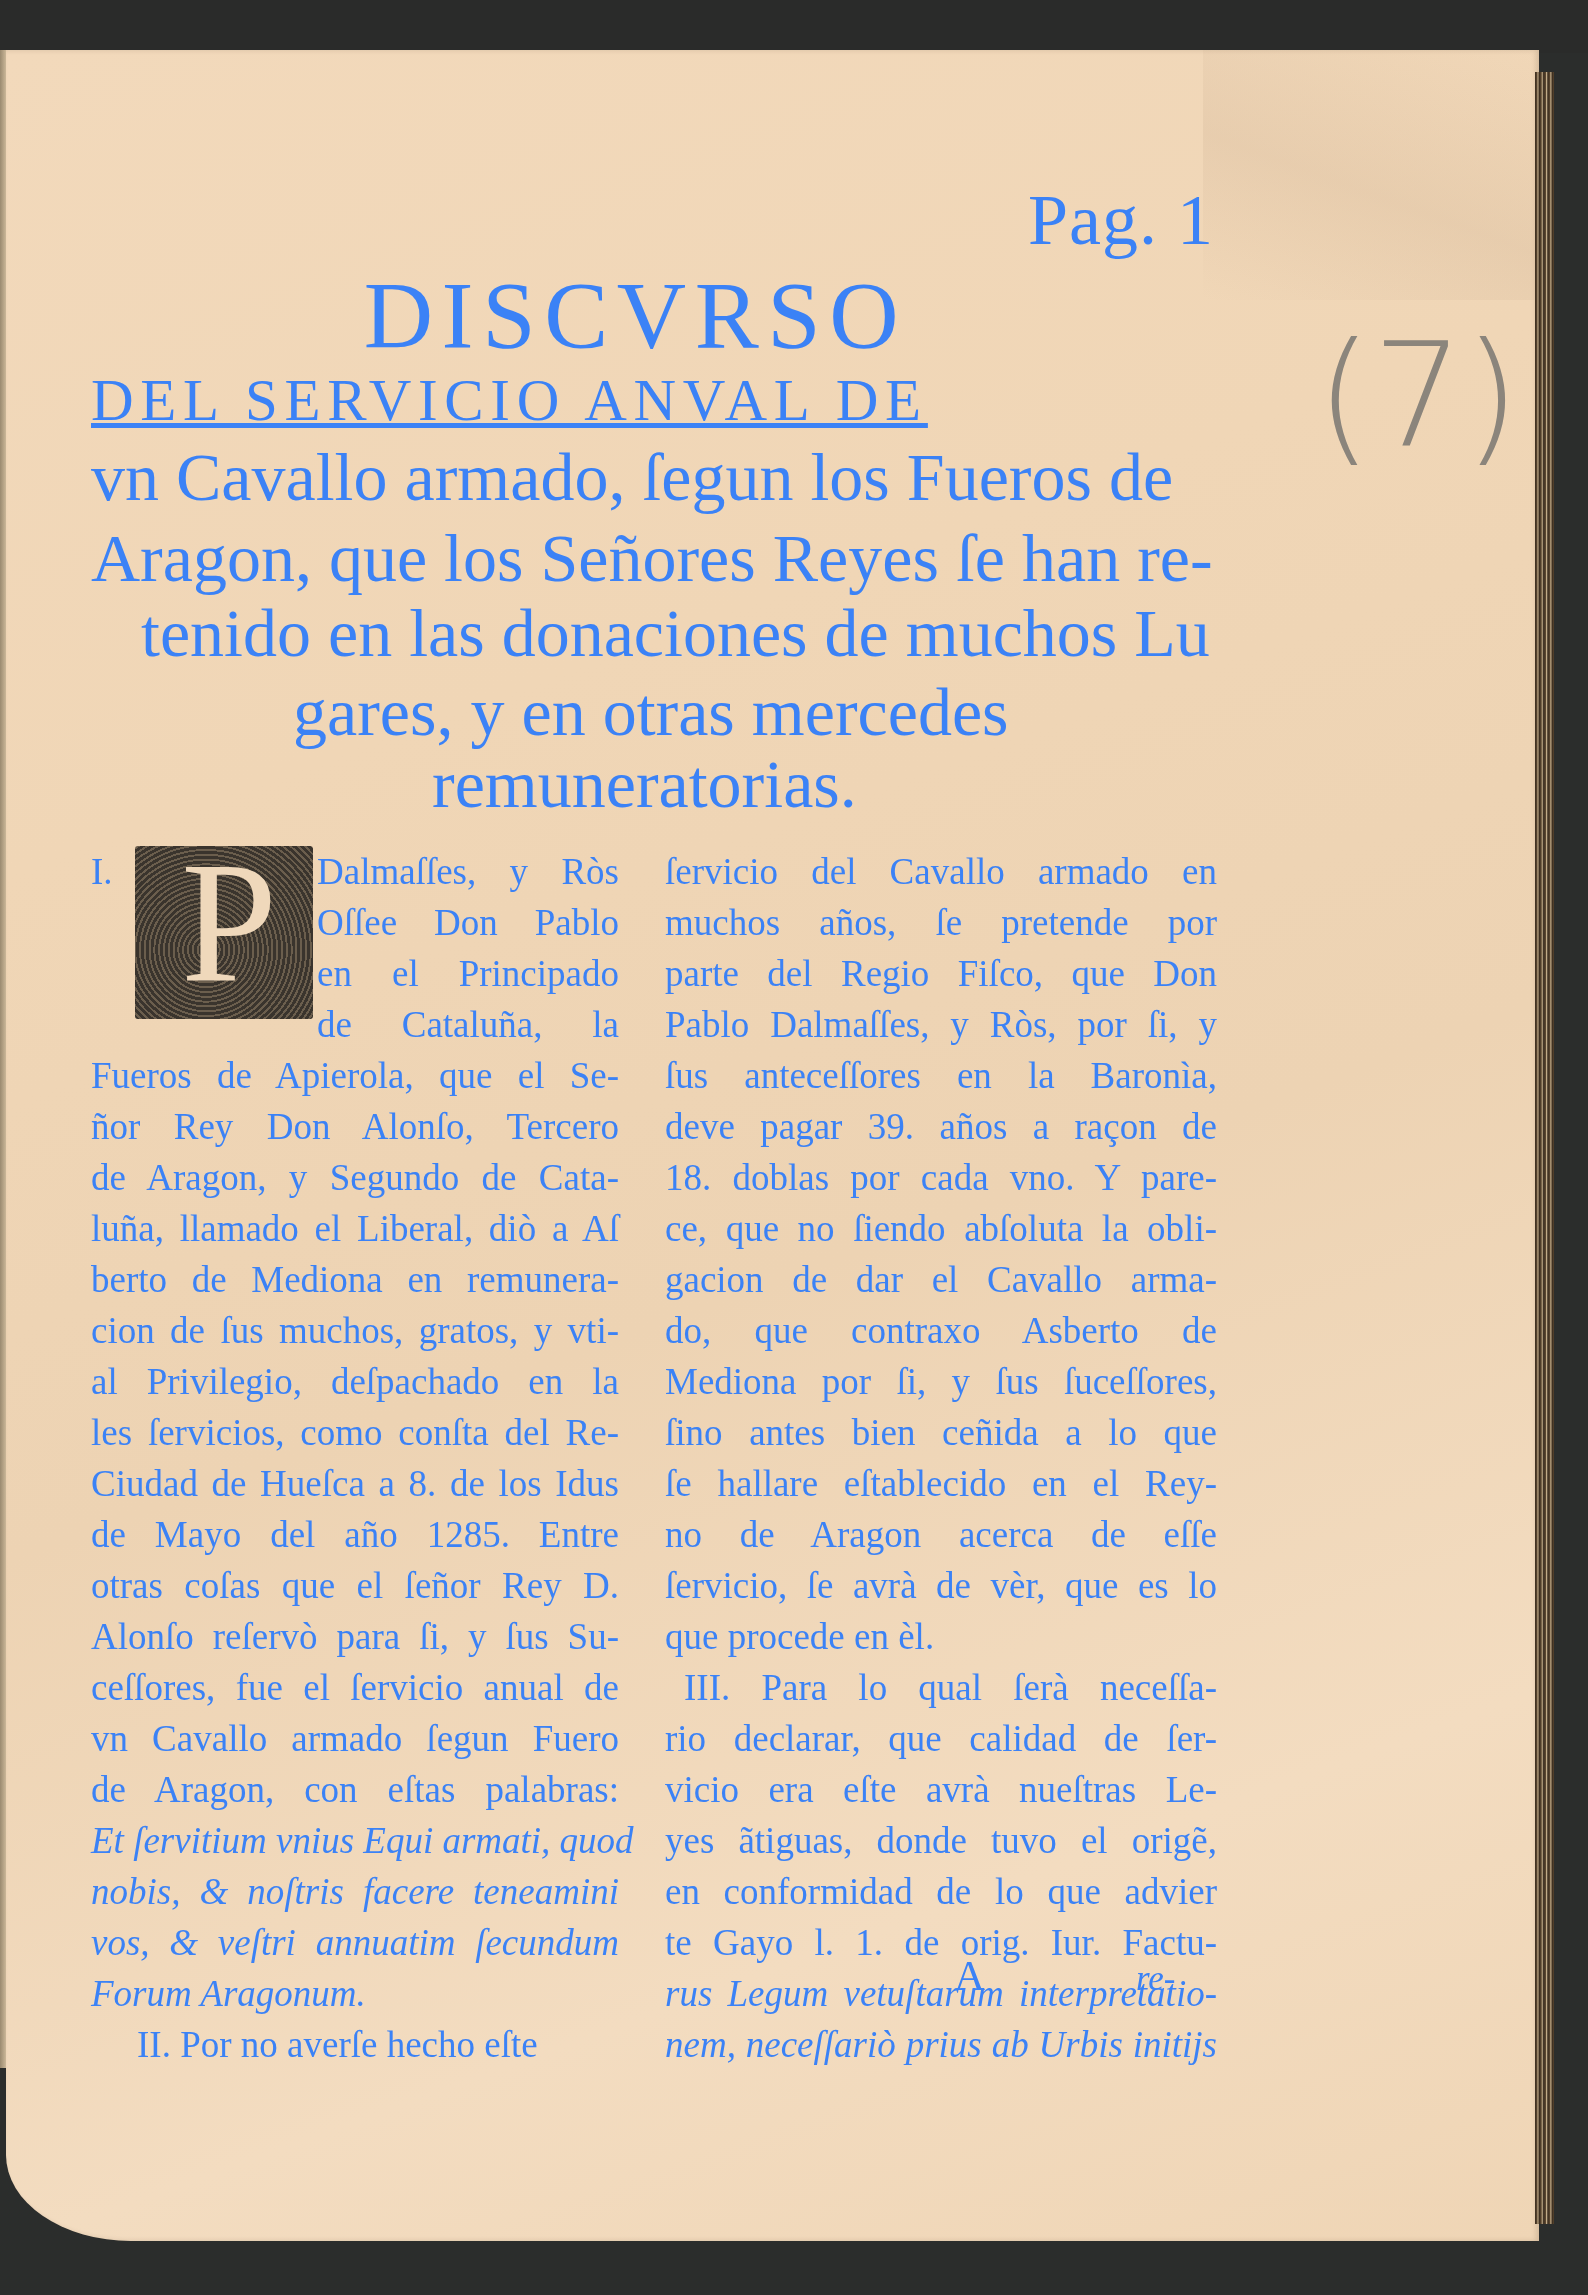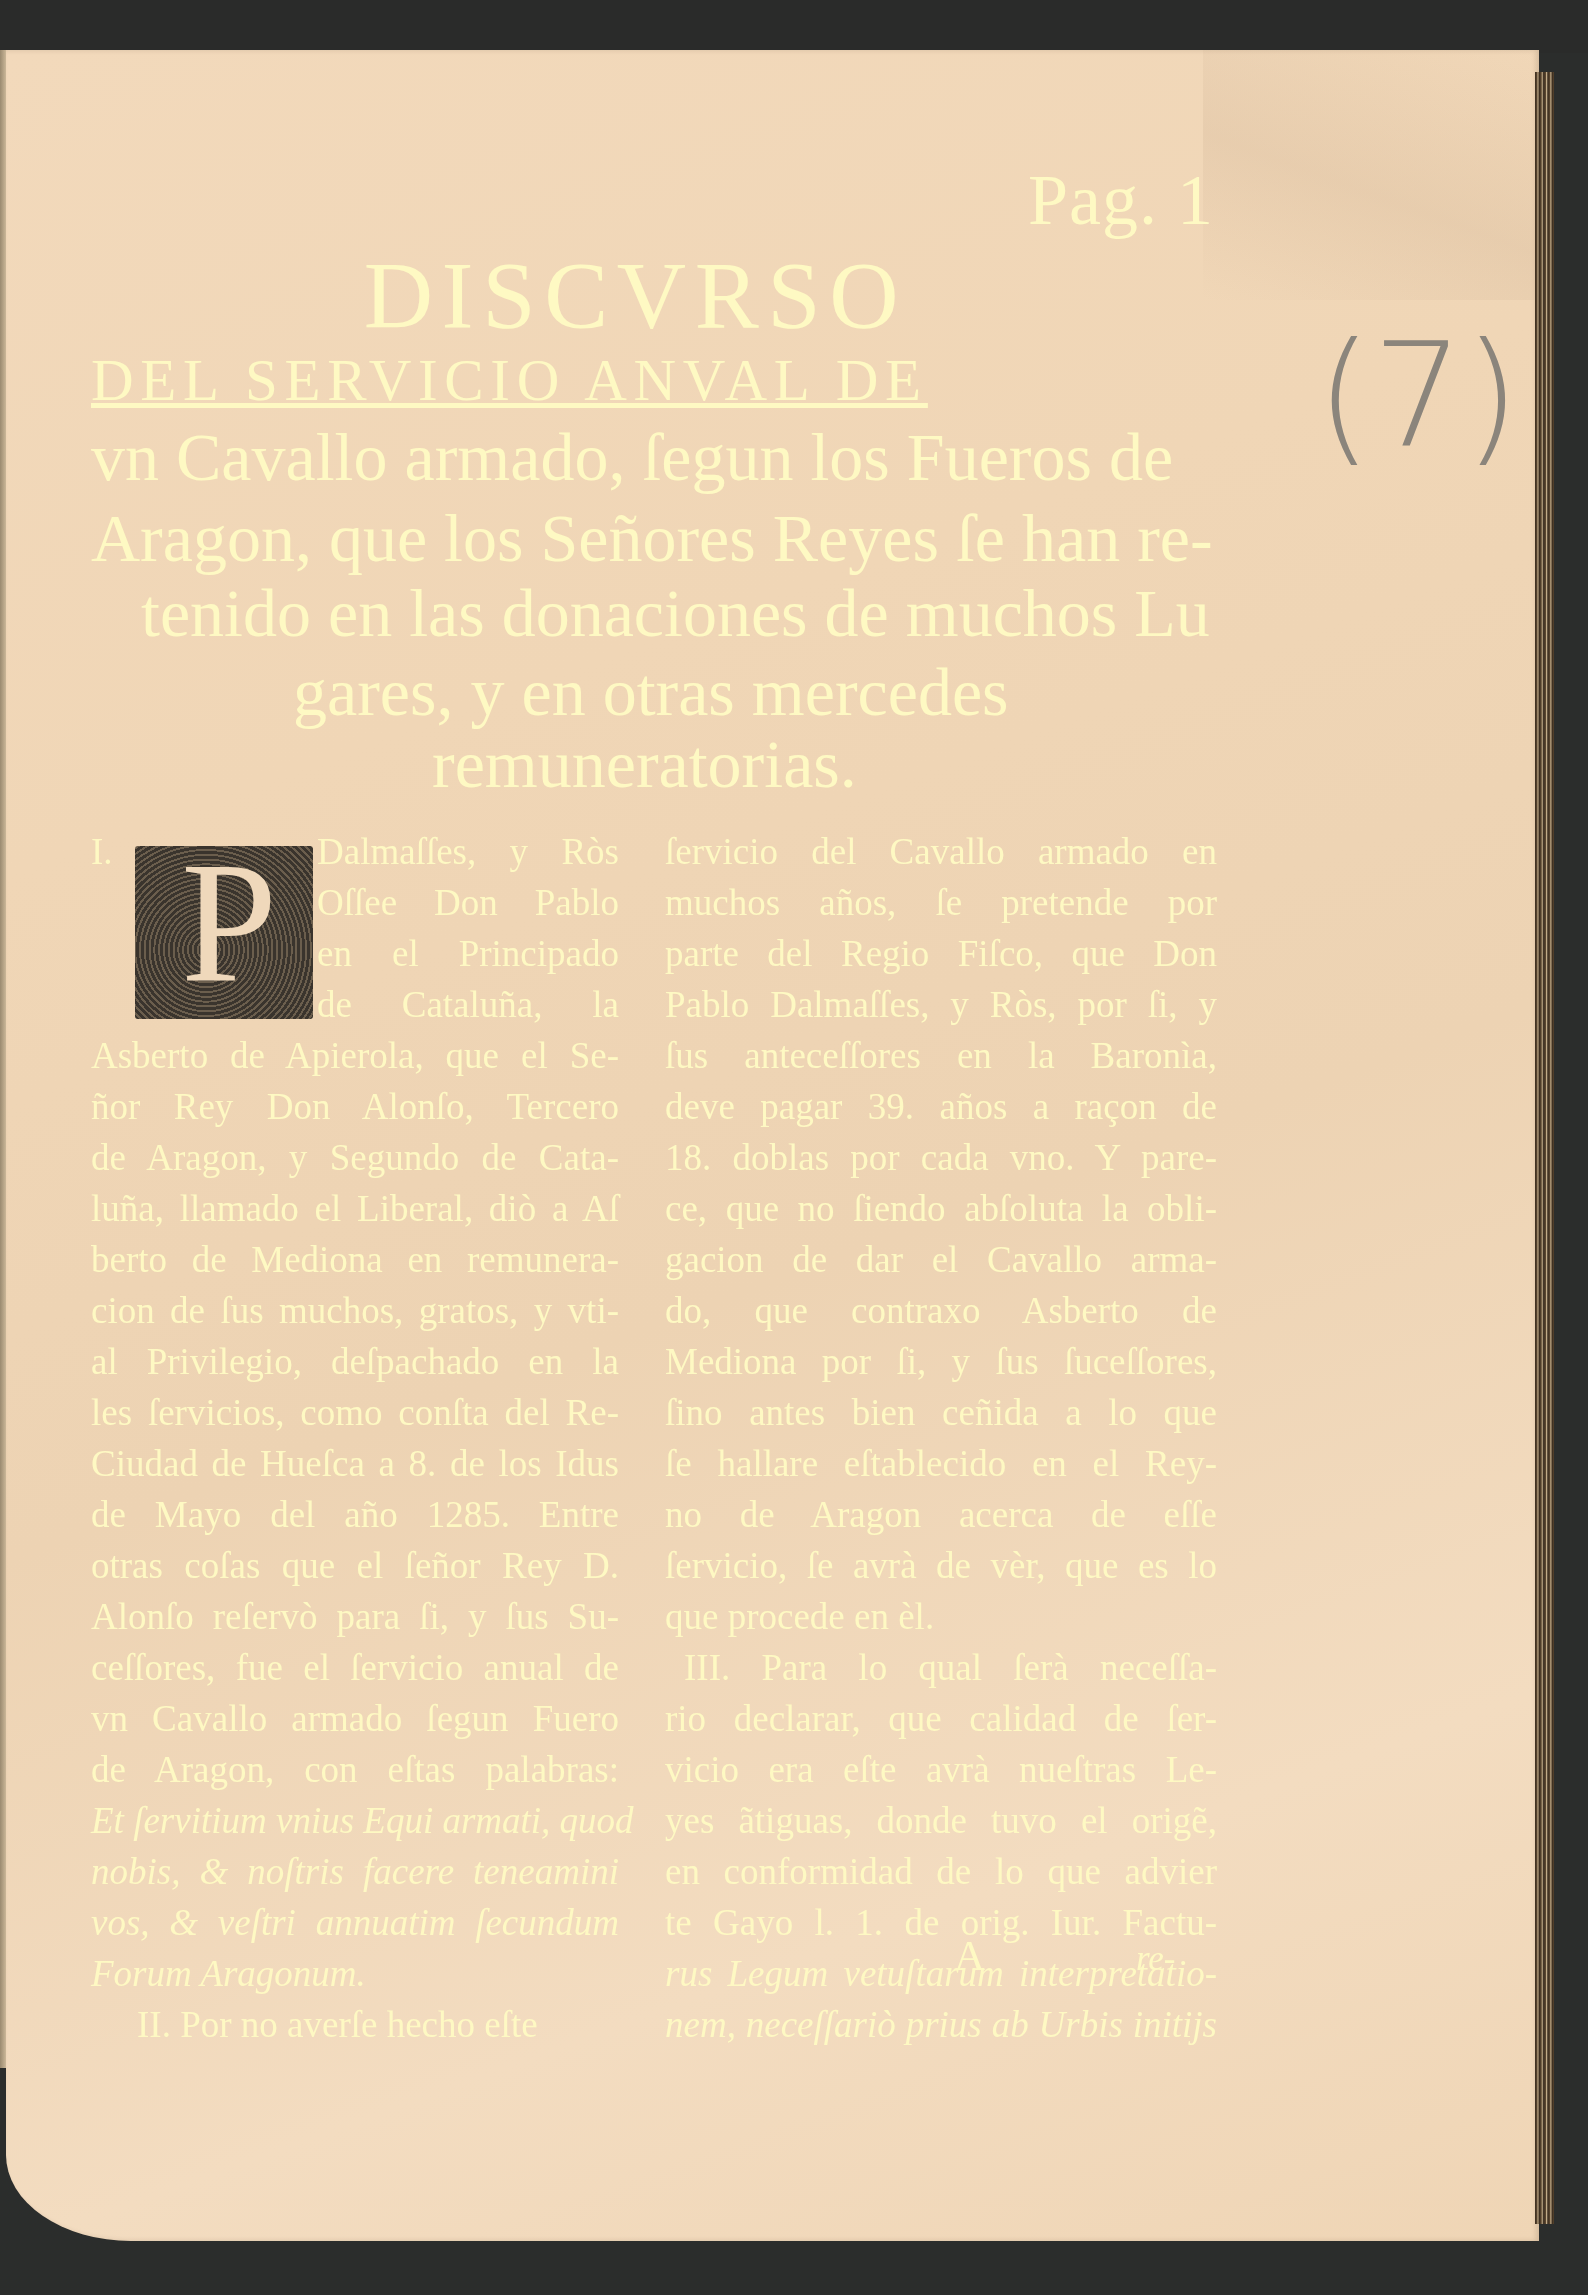--- a/index.html
+++ b/index.html
@@ -20,21 +20,21 @@
     background: linear-gradient(200deg, rgba(255,240,220,0.0) 0%, rgba(190,160,130,0.18) 55%, rgba(255,240,220,0) 100%);
   }
   .left-binding {
     position:absolute; left:0; top:50px; width:19px; height:2018px;
     background: linear-gradient(90deg, #9a8a70 0%, #d8c3a3 40%, #efd8ba 100%);
   }
   .right-edge {
     position:absolute; left:1535px; top:72px; width:19px; height:2152px;
     background: repeating-linear-gradient(90deg, #3a2c1e 0px, #5a4630 1.9px, #c2ab88 2.9px, #3b2d20 4.3px);
   }
-  .ink { color:#fef9c3; }
+  .ink { color:#3b82f6;margin-top:20px; }
   .pagenum {
     position:absolute; left:1028px; top:159px; font-size:72px; letter-spacing:1px;
   }
   .title-main {
     position:absolute; left:0; width:1589px; top:240px; text-align:center;
     font-size:96px; letter-spacing:8.6px; padding-left:0; transform:translateX(-159px);
   }
   .title-line {
     position:absolute; white-space:nowrap; font-size:68px; line-height:1;
   }
@@ -96,21 +96,21 @@
 <div class="section-num ink">I.</div>
 <div class="dropcap">
   <span class="dropcap-letter">P</span>
 </div>
 
 <div class="col left-col ink">
   <span class="ln indent-cap">Dalmaſſes, y Ròs</span>
   <span class="ln indent-cap">Oſſee Don Pablo</span>
   <span class="ln indent-cap">en el Principado</span>
   <span class="ln indent-cap">de Cataluña, la</span>
-  <span class="ln">Asberto de Apierola, que el Se-</span>
+  <span class="ln">Fueros de Apierola, que el Se-</span>
   <span class="ln">ñor Rey Don Alonſo, Tercero</span>
   <span class="ln">de Aragon, y Segundo de Cata-</span>
   <span class="ln">luña, llamado el Liberal, diò a Aſ</span>
   <span class="ln">berto de Mediona en remunera-</span>
   <span class="ln">cion de ſus muchos, gratos, y vti-</span>
   <span class="ln">al Privilegio, deſpachado en la</span>
   <span class="ln">les ſervicios, como conſta del Re-</span>
   <span class="ln">Ciudad de Hueſca a 8. de los Idus</span>
   <span class="ln">de Mayo del año 1285. Entre</span>
   <span class="ln">otras coſas que el ſeñor Rey D.</span>

